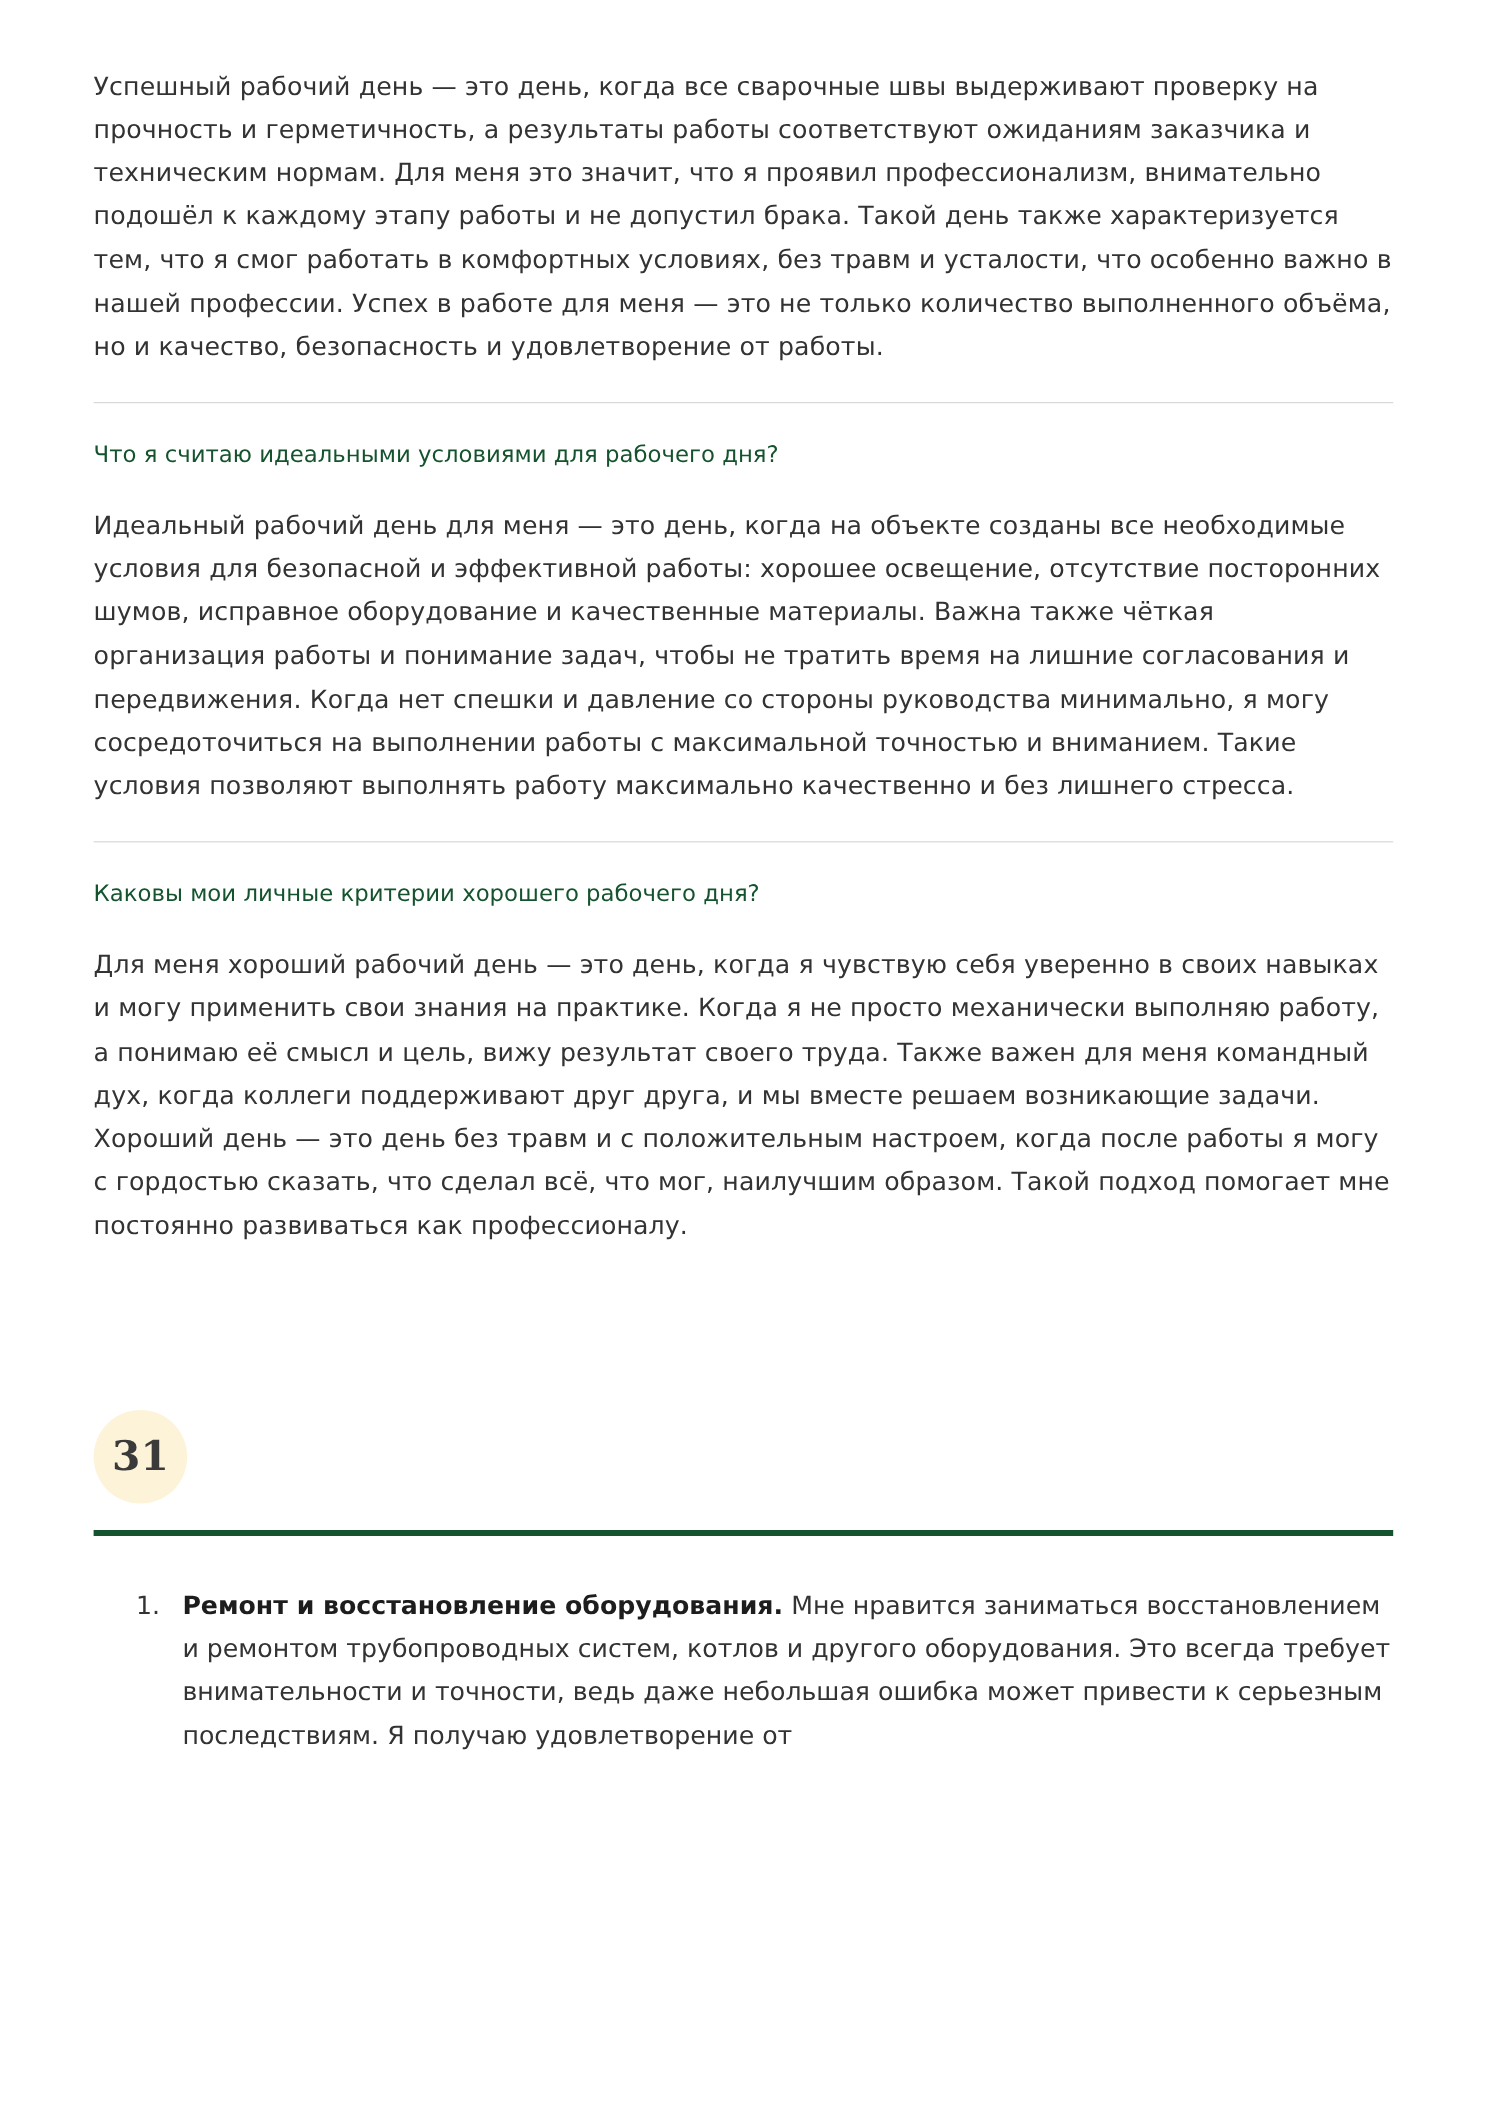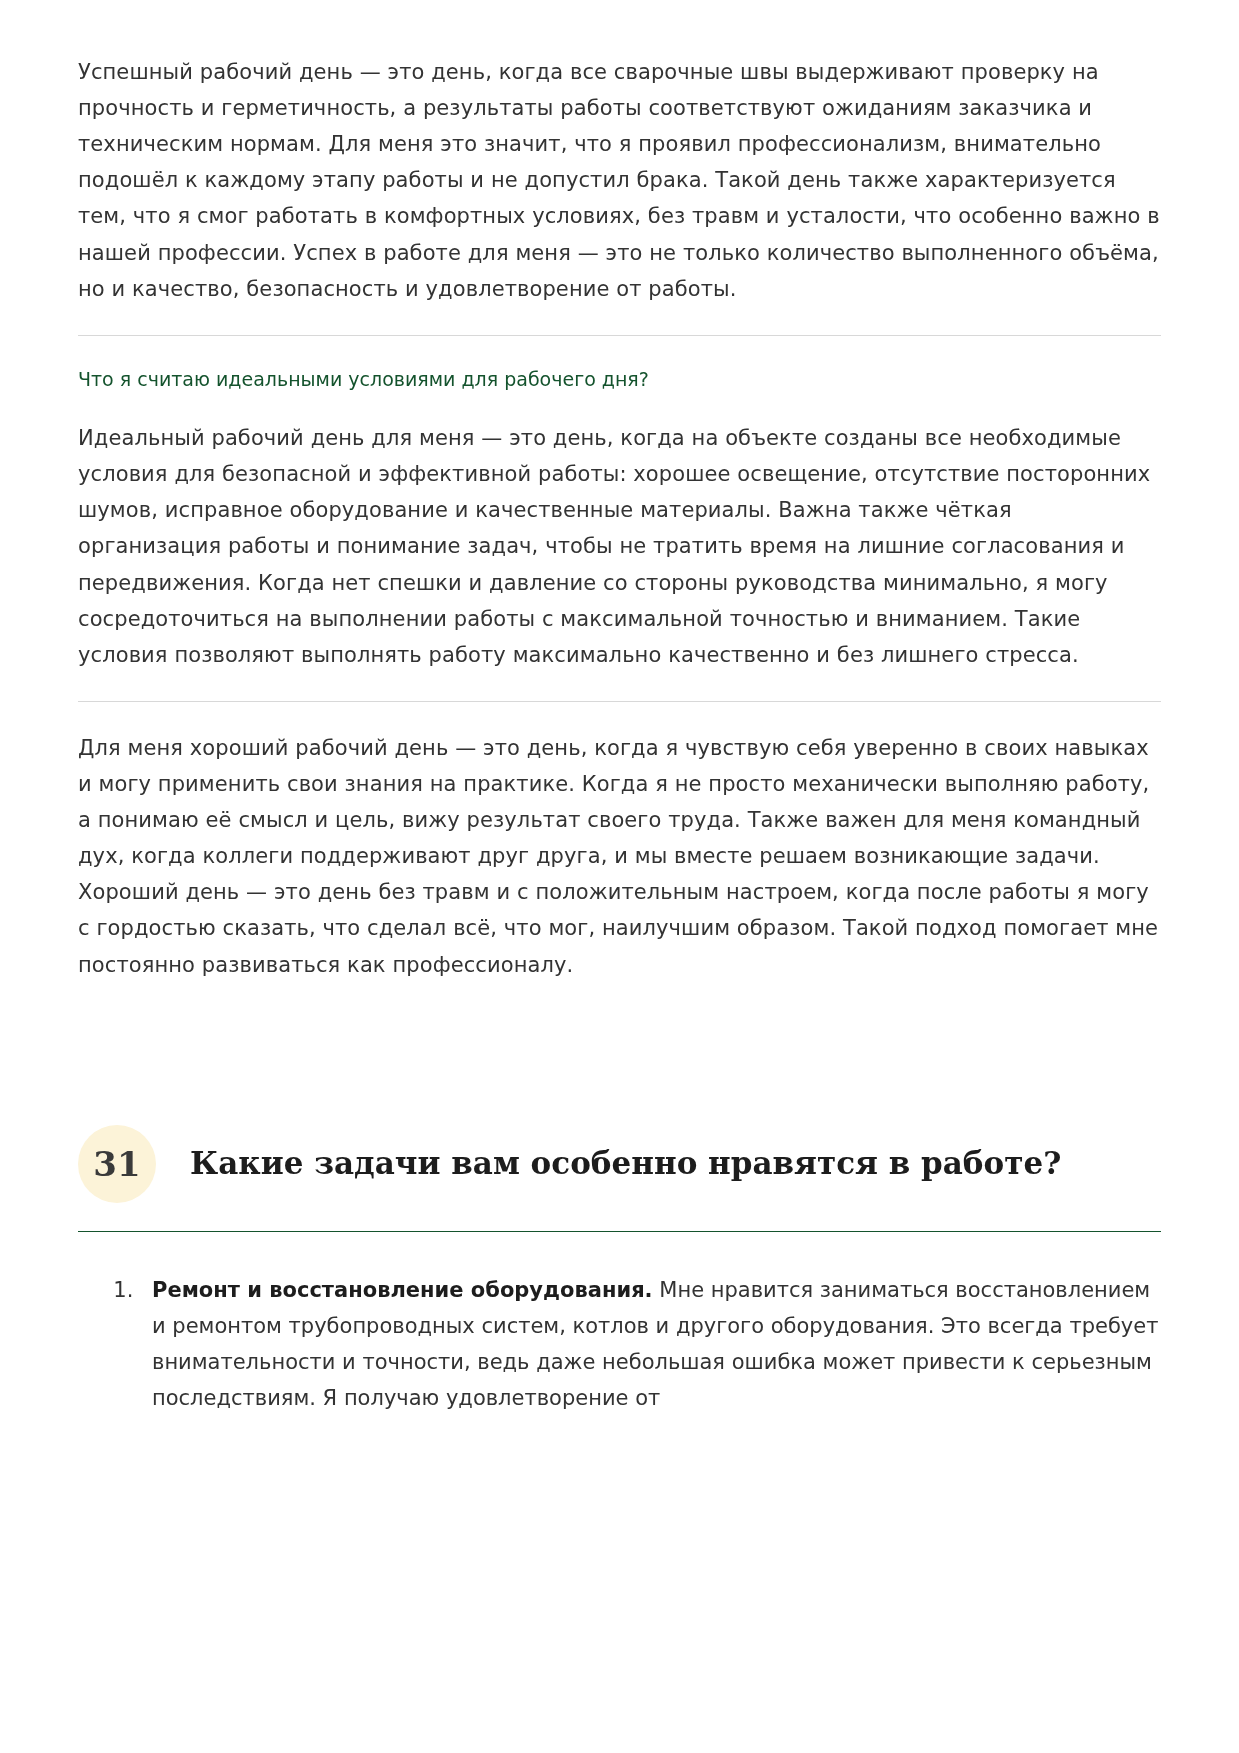--- a/index.html
+++ b/index.html
@@ -45,21 +45,21 @@
   }
   .spacer-big {
     height: 120px;
   }
   .section-header {
     display: flex;
     align-items: center;
     gap: 34px;
     margin-top: 10px;
     padding-bottom: 22px;
-    border-bottom: 1px solid #14532d;
+    border-bottom: 5px solid #14532d;
   }
   .badge {
     width: 78px;
     height: 78px;
     flex: 0 0 78px;
     border-radius: 50%;
     background: #fcf3d8;
     display: flex;
     align-items: center;
     justify-content: center;
@@ -101,28 +101,28 @@
   <p class="para first">Успешный рабочий день — это день, когда все сварочные швы выдерживают проверку на прочность и герметичность, а результаты работы соответствуют ожиданиям заказчика и техническим нормам. Для меня это значит, что я проявил профессионализм, внимательно подошёл к каждому этапу работы и не допустил брака. Такой день также характеризуется тем, что я смог работать в комфортных условиях, без травм и усталости, что особенно важно в нашей профессии. Успех в работе для меня — это не только количество выполненного объёма, но и качество, безопасность и удовлетворение от работы.</p>
 
   <hr class="divider">
 
   <p class="question-line">Что я считаю идеальными условиями для рабочего дня?</p>
 
   <p class="para">Идеальный рабочий день для меня — это день, когда на объекте созданы все необходимые условия для безопасной и эффективной работы: хорошее освещение, отсутствие посторонних шумов, исправное оборудование и качественные материалы. Важна также чёткая организация работы и понимание задач, чтобы не тратить время на лишние согласования и передвижения. Когда нет спешки и давление со стороны руководства минимально, я могу сосредоточиться на выполнении работы с максимальной точностью и вниманием. Такие условия позволяют выполнять работу максимально качественно и без лишнего стресса.</p>
 
   <hr class="divider">
 
+  <p class="question-line">Каковы мои личные критерии хорошего рабочего дня?</p>
 
   <p class="para">Для меня хороший рабочий день — это день, когда я чувствую себя уверенно в своих навыках и могу применить свои знания на практике. Когда я не просто механически выполняю работу, а понимаю её смысл и цель, вижу результат своего труда. Также важен для меня командный дух, когда коллеги поддерживают друг друга, и мы вместе решаем возникающие задачи. Хороший день — это день без травм и с положительным настроем, когда после работы я могу с гордостью сказать, что сделал всё, что мог, наилучшим образом. Такой подход помогает мне постоянно развиваться как профессионалу.</p>
 
   <div class="spacer-big"></div>
 
   <div class="section-header">
     <div class="badge">31</div>
-    <h2 class="section-title">Какие задачи вам особенно нравятся в работе?</h2>
   </div>
 
   <ol class="answer-list">
     <li>
       <strong>Ремонт и восстановление оборудования.</strong><span class="li-text"> Мне нравится заниматься восстановлением и ремонтом трубопроводных систем, котлов и другого оборудования. Это всегда требует внимательности и точности, ведь даже небольшая ошибка может привести к серьезным последствиям. Я получаю удовлетворение от</span>
     </li>
   </ol>
 
 </div>
 

